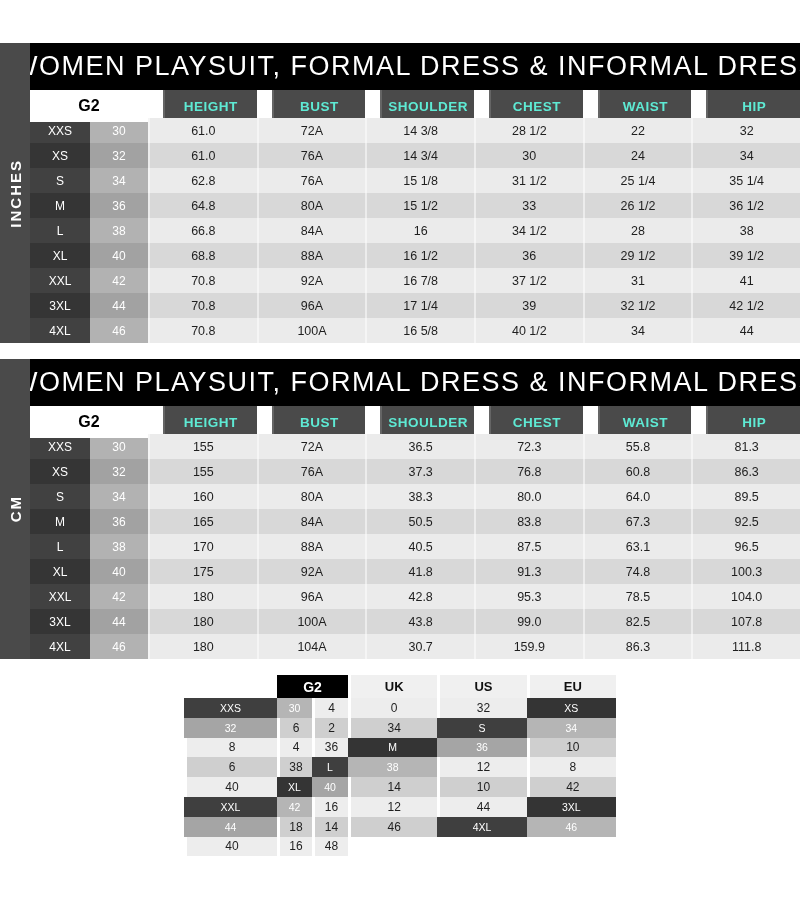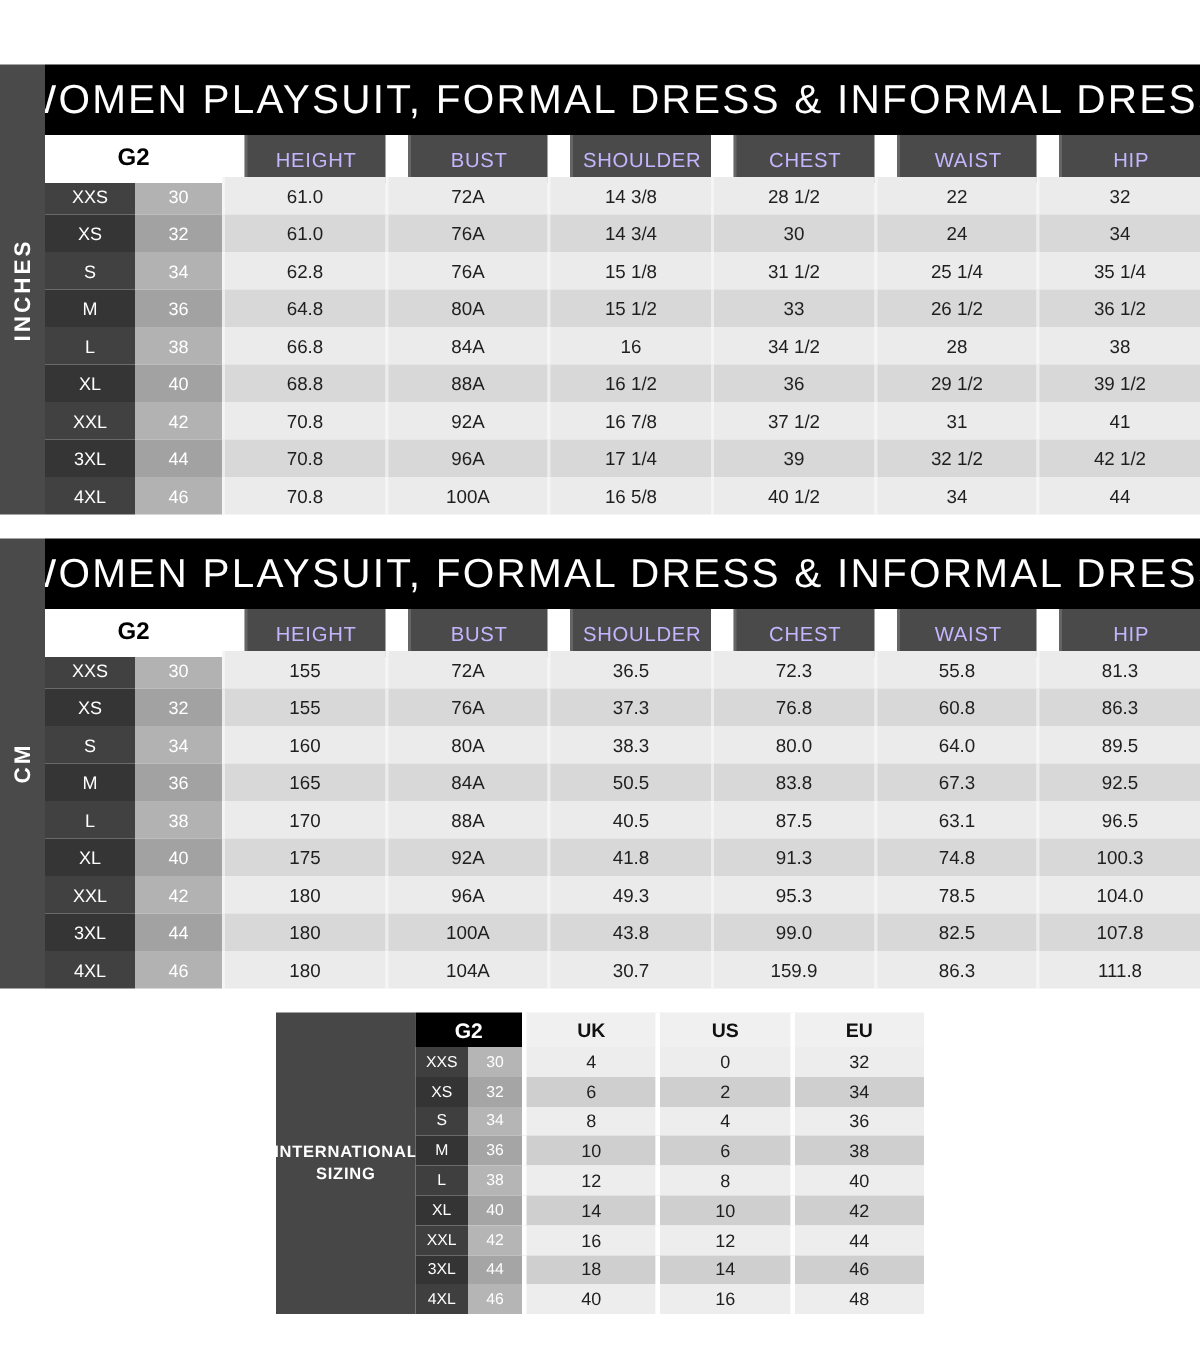--- a/index.html
+++ b/index.html
@@ -27,21 +27,21 @@
   }
   .thead{display:grid;grid-template-columns:60px 58px repeat(6,1fr);height:28px;}
   .g2cell{
     grid-column:1 / span 2;background:#fff;color:#000;
     font-weight:700;font-size:16px;
     display:flex;align-items:center;justify-content:center;
     height:32px;position:relative;z-index:2;
   }
   .hwrap{display:contents;}
   .hcell{
-    background:#4a4a4a;color:#c4b5fd;font-size:13.5px;font-weight:400;letter-spacing:.5px;
+    background:#4a4a4a;color:#5eead4;font-size:13.5px;font-weight:700;letter-spacing:.5px;
     display:flex;align-items:center;justify-content:center;
     border-left:2px solid rgba(255,255,255,.15);
     margin-left:15px;
   }
   .trow{display:grid;grid-template-columns:60px 58px repeat(6,1fr);height:25px;}
   .cell{display:flex;align-items:center;justify-content:center;}
   .size,.num{color:#fff;font-size:12px;}
   .data{color:#1f1f1f;font-size:12.5px;border-left:2px solid rgba(255,255,255,.5);}
   .trow:nth-child(odd)  .size{background:#414141;}
   .trow:nth-child(even) .size{background:#353535;}
@@ -440,21 +440,21 @@
         <div class="trow">
           <div class="cell size">XXL</div>
           <div class="cell num">42</div>
           <div style="display:contents">
             
           
               <div class="cell data">180</div>
             
               <div class="cell data">96A</div>
             
-              <div class="cell data">49.3</div>
+              <div class="cell data">42.8</div>
             
               <div class="cell data">95.3</div>
             
               <div class="cell data">78.5</div>
             
               <div class="cell data">104.0</div>
             </div>
         </div>
 
         <div class="trow">
@@ -493,21 +493,20 @@
             
               <div class="cell data">86.3</div>
             
               <div class="cell data">111.8</div>
             </div>
         </div>
       </div>
   </div>
 
   <div class="intl">
-    <div class="ipanel">INTERNATIONAL SIZING</div>
     <div class="ig2">G2</div>
     <div class="ihwrap">
       
     
         <div class="ihcell">UK</div>
       
         <div class="ihcell">US</div>
       
         <div class="ihcell">EU</div>
       </div>

